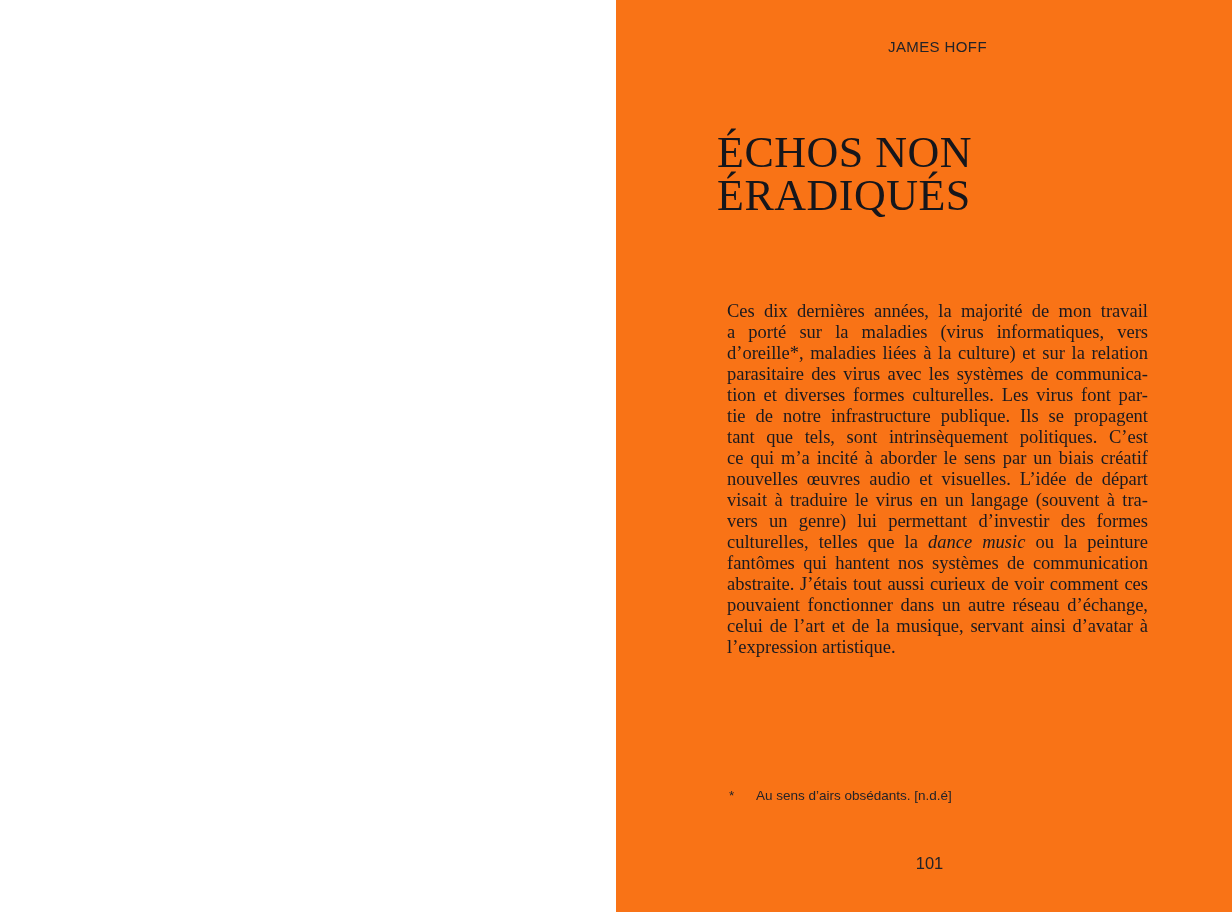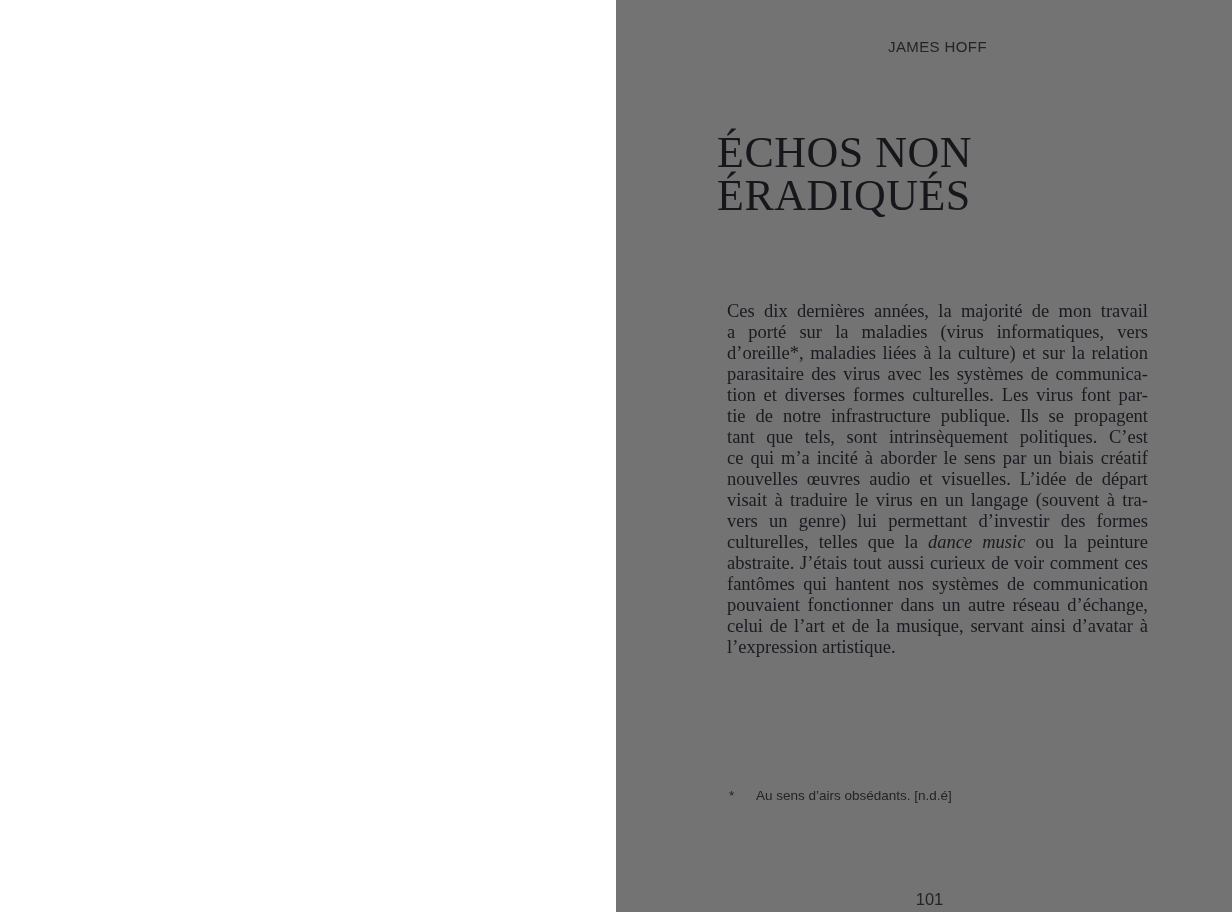--- a/index.html
+++ b/index.html
@@ -18,21 +18,21 @@
   .page-left {
     position: absolute;
     left: 0; top: 0;
     width: 616px; height: 912px;
     background: #ffffff;
   }
   .page-right {
     position: absolute;
     left: 616px; top: 0;
     width: 616px; height: 912px;
-    background: #737373;
+    background: #f97316;
   }
   .running-header {
     position: absolute;
     left: 111px;
     top: 38px;
     width: 421px;
     text-align: center;
     font-family: "Liberation Sans", sans-serif;
     font-size: 15px;
     letter-spacing: 0.4px;
@@ -90,21 +90,20 @@
   }
   .page-number {
     position: absolute;
     left: 103px;
     top: 854px;
     width: 421px;
     text-align: center;
     font-family: "Liberation Sans", sans-serif;
     font-size: 16.5px;
     color: #232328;
-    margin-top: 36px;
   }
 </style>
 </head>
 <body>
 
 <div class="spread">
   <div class="page-left"></div>
   <div class="page-right">
 
     <div class="running-header">JAMES HOFF</div>
@@ -120,22 +119,22 @@
         <div class="body-line">d’oreille*, maladies liées à la culture) et sur la relation</div>
         <div class="body-line">parasitaire des virus avec les systèmes de communica-</div>
         <div class="body-line">tion et diverses formes culturelles. Les virus font par-</div>
         <div class="body-line">tie de notre infrastructure publique. Ils se propagent</div>
         <div class="body-line">tant que tels, sont intrinsèquement politiques. C’est</div>
         <div class="body-line">ce qui m’a incité à aborder le sens par un biais créatif</div>
         <div class="body-line">nouvelles œuvres audio et visuelles. L’idée de départ</div>
         <div class="body-line">visait à traduire le virus en un langage (souvent à tra-</div>
         <div class="body-line">vers un genre) lui permettant d’investir des formes</div>
         <div class="body-line">culturelles, telles que la <i>dance music</i> ou la peinture</div>
+        <div class="body-line">fantômes qui hantent nos systèmes de communication</div>
         <div class="body-line">abstraite. J’étais tout aussi curieux de voir comment ces</div>
-        <div class="body-line">fantômes qui hantent nos systèmes de communication</div>
         <div class="body-line">pouvaient fonctionner dans un autre réseau d’échange,</div>
         <div class="body-line">celui de l’art et de la musique, servant ainsi d’avatar à</div>
         <div class="body-line last">l’expression artistique.</div>
       </div>
 
     <div class="footnote">
       <span class="footnote-marker">*</span>
       <span class="footnote-text">Au sens d’airs obsédants. [n.d.é]</span>
     </div>
 

